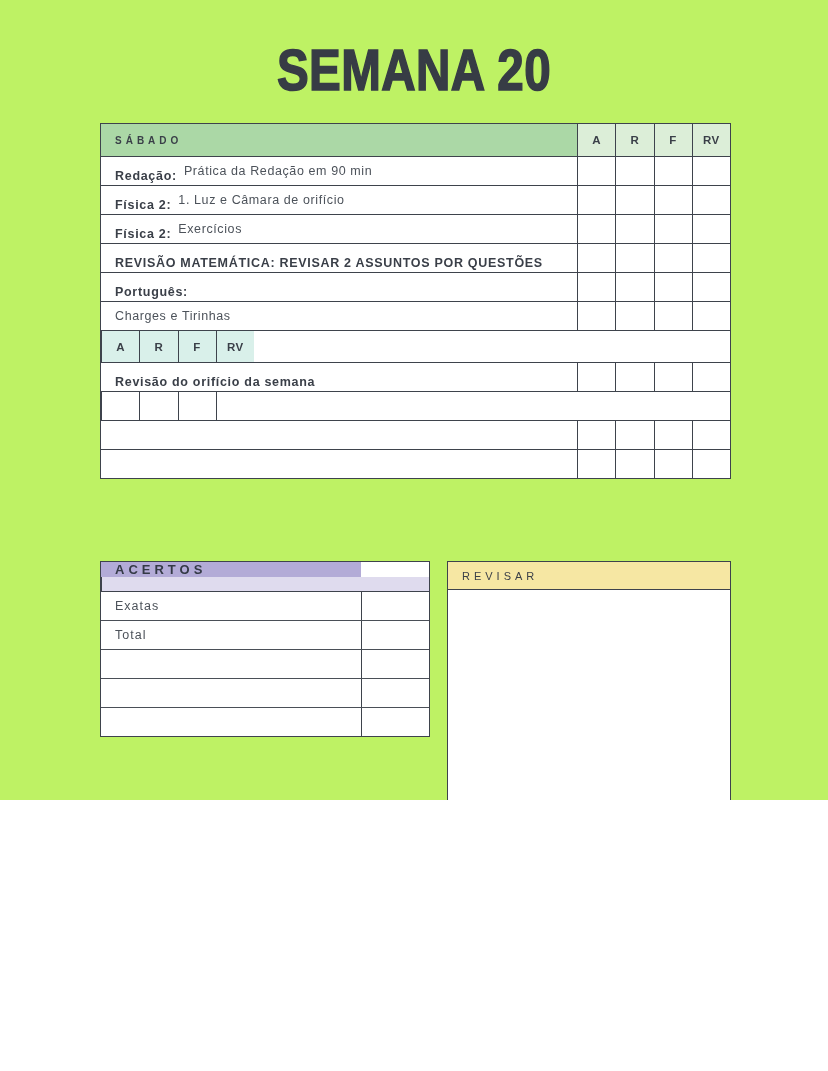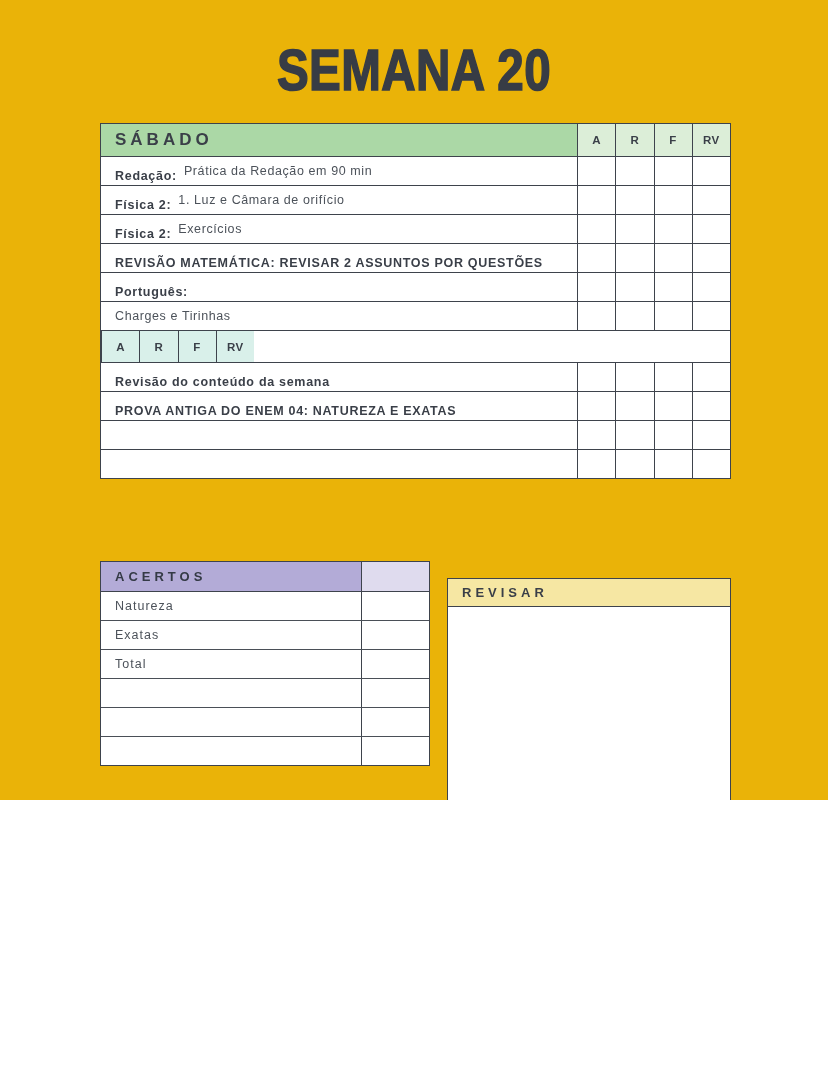--- a/index.html
+++ b/index.html
@@ -1,21 +1,21 @@
 <!DOCTYPE html>
 <html><head>
 <meta charset="utf-8">
 <style>
   * { box-sizing: border-box; margin: 0; padding: 0; font-family: "Liberation Sans", sans-serif; }
   html, body { background: #ffffff; }
   .page {
     position: relative;
     width: 828px;
     height: 800px;
-    background: #eab308;
+    background: #bef264;
     overflow: hidden;
     --ink: #3e434c;
     --line: #4a4f57;
     --text: #4c525a;
     --bold-text: #3a3f48;
     --green: #abd8a6;
     --green-lt: #dceed8;
     --teal: #a3dcd2;
     --teal-lt: #d9f0ea;
     --purple: #b3abd7;
@@ -55,21 +55,21 @@
     align-items: center;
     padding-left: 14px;
     overflow: hidden;
     white-space: nowrap;
     font-size: 12.5px;
     letter-spacing: 0.6px;
     color: var(--text);
   }
   .head .lab {
     font-weight: bold;
-    font-size: 17px;
+    font-size: 10px;
     letter-spacing: 4px;
     color: var(--bold-text);
   }
   .cb {
     flex: 0 0 38.25px;
     border-left: 1px solid var(--ink);
     display: flex;
     align-items: center;
     justify-content: center;
   }
@@ -83,21 +83,21 @@
   .txt:empty { display: none; }
 
   
   .acertos {
     position: absolute;
     left: 100px; top: 561px; width: 330px;
     border: 1px solid var(--ink);
     background: #ffffff;
   }
   .arow { display: flex; height: 29px; border-top: 1px solid var(--line); }
-  .arow:first-child { border-top: none; }
+  .arow:first-child { border-top: none; flex-direction: column; }
   .arow.ahead { border-top: none; }
   .arow.ahead + .arow { border-top: 1px solid var(--ink); }
   .alab {
     width: 260px;
     display: flex;
     align-items: center;
     padding-left: 14px;
     font-size: 12.5px;
     letter-spacing: 1px;
     color: var(--text);
@@ -115,25 +115,24 @@
   .ahead .aval { background: var(--purple-lt); }
 
   
   .panel { position: absolute; }
   .p-head {
     height: 29px;
     border: 1px solid var(--ink);
     display: flex;
     align-items: center;
     padding-left: 14px;
-    font-weight: bold;
-    font-size: 13px;
+    font-weight: normal;
+    font-size: 11px;
     letter-spacing: 4px;
     color: var(--bold-text);
-    margin-top: 17px;
   }
   .p-body {
     border: 1px solid var(--ink);
     border-top: none;
     background: #ffffff;
   }
   .revisar { left: 447px; top: 561px; width: 284px; }
   .revisar .p-head { background: var(--yellow); }
   .revisar .p-body { height: 400px; }
   .duvidas { left: 100px; top: 814px; width: 330px; text-align: right; }
@@ -225,34 +224,30 @@
 
     <div class="srow head sun">
       <div class="cb">A</div>
       <div class="cb">R</div>
       <div class="cb">F</div>
       <div class="cb">RV</div>
     </div>
 
     <div class="srow">
       <div class="lab">
-        <span class="pfx">Revisão do conteúdo da semana</span>
-
-      </div>
-      <div class="cb"></div>
-      <div class="cb"></div>
-      <div class="cb"></div>
-      <div class="cb"></div>
-    </div>
-
-    <div class="srow">
-      <div class="lab">
-        <span class="pfx">PROVA ANTIGA DO ENEM 04: NATUREZA E EXATAS</span>
-
-      </div>
+        <span class="pfx">Revisão do orifício da semana</span>
+
+      </div>
+      <div class="cb"></div>
+      <div class="cb"></div>
+      <div class="cb"></div>
+      <div class="cb"></div>
+    </div>
+
+    <div class="srow">
       <div class="cb"></div>
       <div class="cb"></div>
       <div class="cb"></div>
       <div class="cb"></div>
     </div>
 
     <div class="srow">
       <div class="lab"></div>
       <div class="cb"></div>
       <div class="cb"></div>
@@ -266,24 +261,20 @@
       <div class="cb"></div>
       <div class="cb"></div>
       <div class="cb"></div>
     </div>
 
   </div>
 
   <div class="acertos">
     <div class="arow ahead">
       <div class="alab">ACERTOS</div>
-      <div class="aval"></div>
-    </div>
-    <div class="arow">
-      <div class="alab">Natureza</div>
       <div class="aval"></div>
     </div>
     <div class="arow">
       <div class="alab">Exatas</div>
       <div class="aval"></div>
     </div>
     <div class="arow">
       <div class="alab">Total</div>
       <div class="aval"></div>
     </div>

